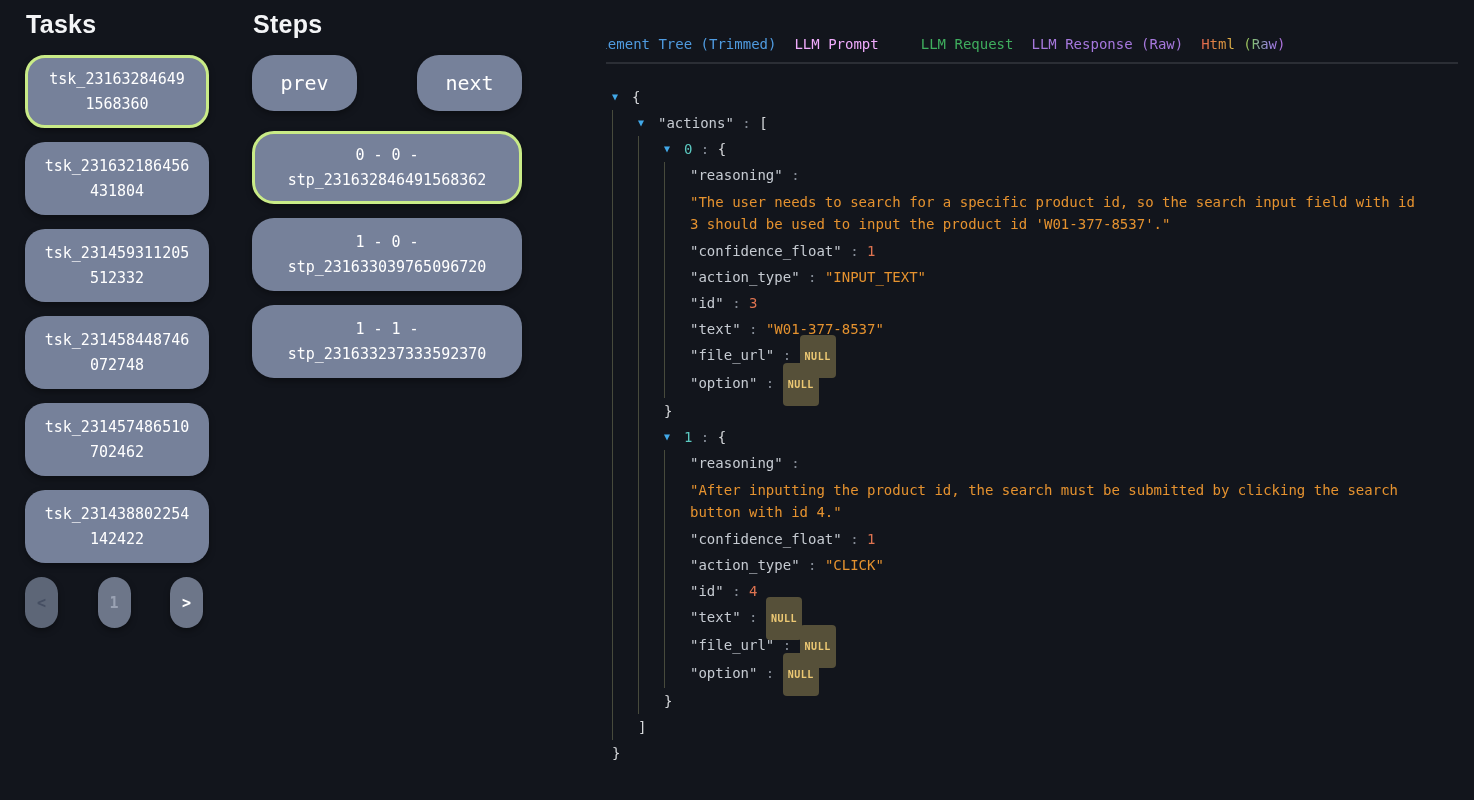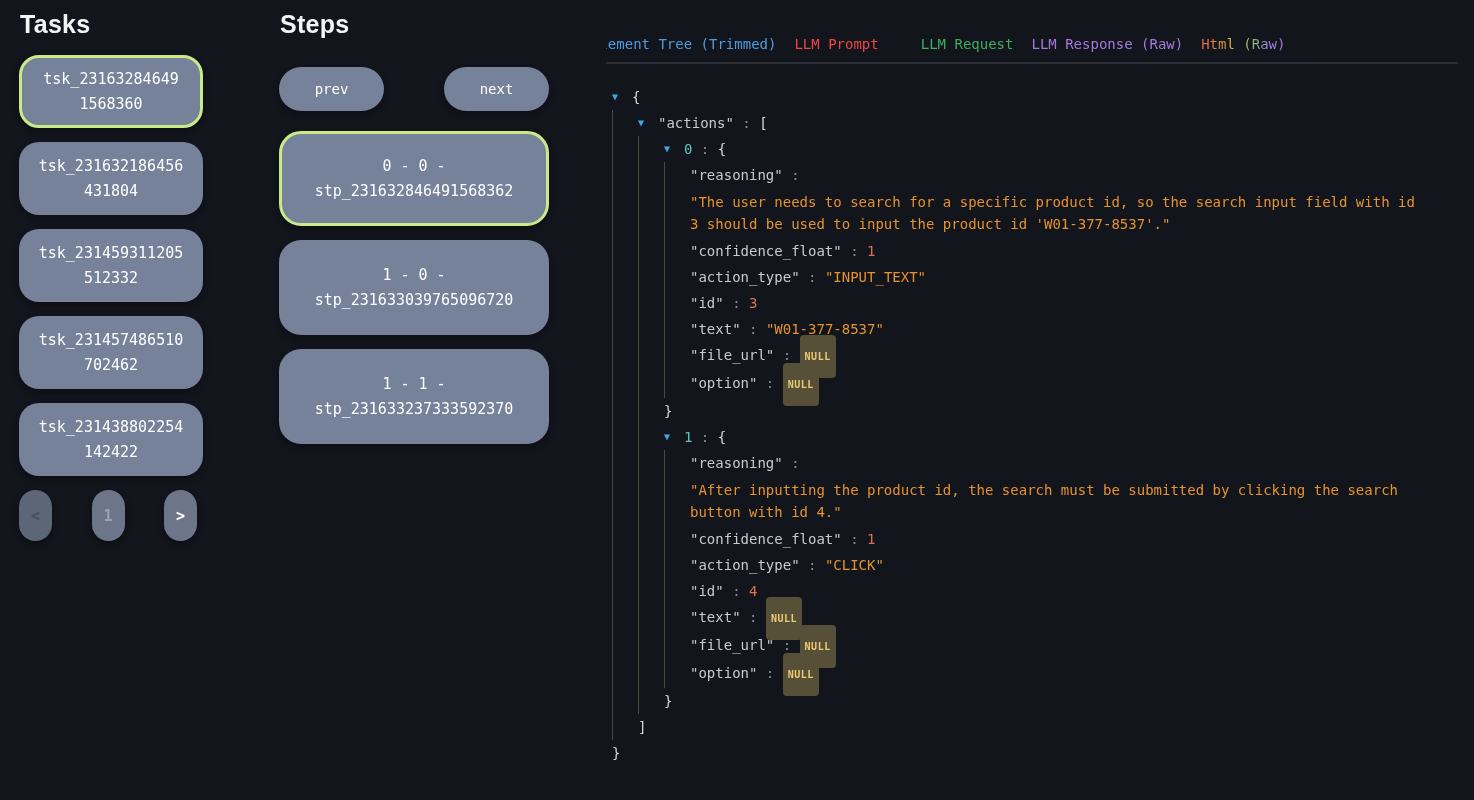--- a/index.html
+++ b/index.html
@@ -3,48 +3,48 @@
 <meta charset="utf-8">
 <style>
   html,body{margin:0;padding:0;}
   body{
     width:1474px;height:800px;overflow:hidden;
     background:#12151c;
     font-family:"DejaVu Sans Mono",monospace;
     position:relative;
   }
   .col{position:absolute;top:10px;}
-  .col-tasks{left:19px;width:178px;}
-  .col-steps{left:279px;width:270px;}
+  .col-tasks{left:25px;width:178px;}
+  .col-steps{left:252px;width:270px;}
   .col-artifacts{left:606px;width:852px;}
   h1.panel-title{
     margin:0 0 16px 1px;
     font:700 25px "Liberation Sans",sans-serif;
     color:#f3f4f6;letter-spacing:.3px;
   }
   
   .pill-btn{
     display:block;background:#76819a;border:none;border-radius:20px;
     color:#ffffff;text-align:center;cursor:pointer;
     font-family:"DejaVu Sans Mono",monospace;
     box-shadow:0 3px 6px rgba(0,0,0,.35);
     box-sizing:border-box;
   }
   .task-btn{
     width:184px;height:73px;margin-bottom:14px;
     font-size:15px;line-height:25px;padding:0 17px;
     word-break:break-all;
   }
   .step-btn{
-    width:270px;height:95px;margin-bottom:14px;border-radius:22px;
+    width:270px;height:73px;margin-bottom:14px;border-radius:22px;
     font-size:15px;line-height:25px;padding:0 12px;
   }
   .selected{border:3px solid #c9eb87;}
   .step-nav{display:flex;justify-content:space-between;margin:4px 0 20px 0;}
-  .nav-btn{width:105px;height:44px;border-radius:22px;font-size:14px;margin-top:12px;}
+  .nav-btn{width:105px;height:56px;border-radius:22px;font-size:20px;}
   
   .pagination{display:flex;justify-content:space-between;margin-top:14px;}
   .pg{
     width:33px;height:51px;border-radius:17px;border:none;cursor:pointer;
     background:#6d7689;font:bold 15px "DejaVu Sans Mono",monospace;color:#ffffff;
     box-shadow:0 3px 6px rgba(0,0,0,.35);
   }
   .pg.disabled{background:#5d6677;color:#454e62;}
   .pg.current{color:#9aa2b3;}
   
@@ -89,20 +89,21 @@
 </style>
 </head>
 <body>
 
 <div class="col col-tasks">
   <h1 class="panel-title">Tasks</h1>
   <div id="task-list">
       <button class="pill-btn task-btn selected">tsk_231632846491568360</button>
       <button class="pill-btn task-btn">tsk_231632186456431804</button>
       <button class="pill-btn task-btn">tsk_231459311205512332</button>
+      <button class="pill-btn task-btn">tsk_231458448746072748</button>
       <button class="pill-btn task-btn">tsk_231457486510702462</button>
       <button class="pill-btn task-btn">tsk_231438802254142422</button>
     </div>
   <div class="pagination">
     <button class="pg disabled">&lt;</button>
     <button class="pg current">1</button>
     <button class="pg">&gt;</button>
   </div>
 </div>
 
@@ -115,21 +116,21 @@
   <div id="step-list">
       <button class="pill-btn step-btn selected">0 - 0 - stp_231632846491568362</button>
       <button class="pill-btn step-btn">1 - 0 - stp_231633039765096720</button>
       <button class="pill-btn step-btn">1 - 1 - stp_231633237333592370</button>
     </div>
 </div>
 
 <div class="col col-artifacts">
   <div class="tabbar" id="tabbar">
       <button class="tab clipped" style="color: rgb(79, 155, 224);">Element Tree (Trimmed)</button>
-      <button class="tab" style="color: #ef4444;">LLM Prompt</button>
+      <button class="tab" style="color: #f0abfc;">LLM Prompt</button>
       <button class="tab" style="color: rgb(63, 174, 94); margin-left: 24px;">LLM Request</button>
       <button class="tab" style="color: rgb(166, 120, 221);">LLM Response (Raw)</button>
       <button class="tab rainbow">Html (Raw)</button>
     </div>
   <div class="json-tree" id="json-tree">
       <div class="row">
         <span class="tri">▼</span>
         <div class="rc"><span class="tok-punc">{</span></div>
       </div>
       <div class="row">

